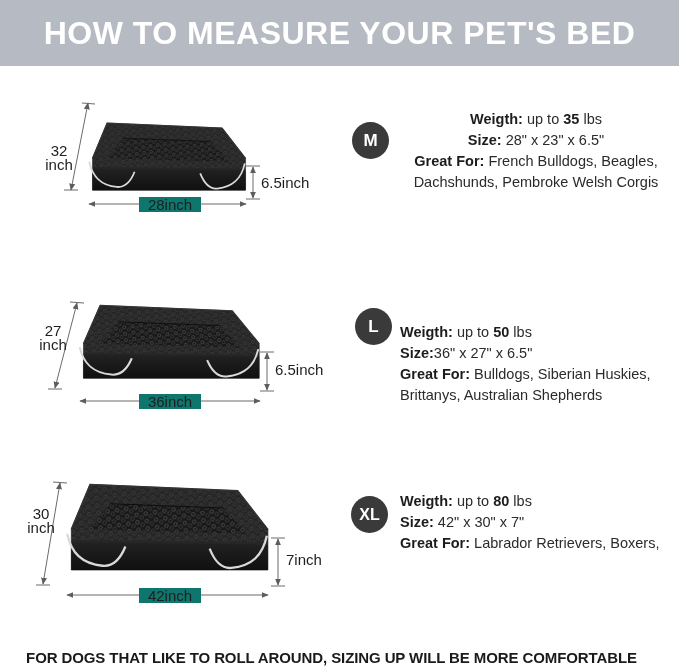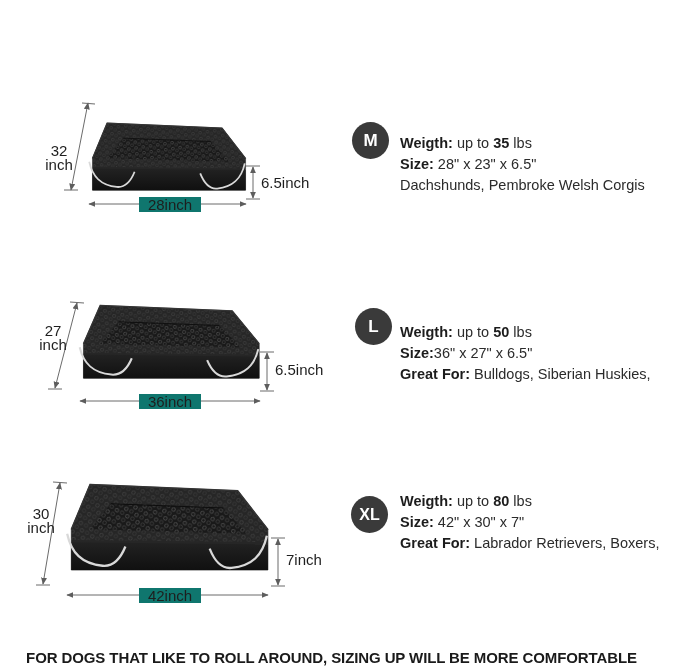--- a/index.html
+++ b/index.html
@@ -42,20 +42,23 @@
   .footer{
     position:absolute;left:0;top:649px;width:663px;text-align:center;
     font-size:15px;font-weight:bold;color:#1a1a1a;letter-spacing:-0.1px;white-space:nowrap;
   }
 </style>
 </head>
 <body>
 
 <div id="stage">
 
+  <div class="header">
+    <div class="title">HOW TO MEASURE YOUR PET'S BED</div>
+  </div>
 
   <svg class="bed" style="left:86px;top:118px;" width="162" height="84" viewBox="0 0 200 100" preserveAspectRatio="none">
     <defs>
       <linearGradient id="baseG" x1="0" y1="0" x2="0" y2="1">
         <stop offset="0" stop-color="#222222"></stop>
           <stop offset="1" stop-color="#101010"></stop>
       </linearGradient>
       <pattern id="plush" patternUnits="userSpaceOnUse" width="9" height="7" patternTransform="rotate(-8)">
         <circle cx="2.2" cy="2" r="1.7" fill="none" stroke="rgba(255,255,255,0.11)" stroke-width="0.8"></circle>
         <circle cx="6.8" cy="5" r="1.7" fill="none" stroke="rgba(255,255,255,0.08)" stroke-width="0.8"></circle>
@@ -148,30 +151,32 @@
     <div>30</div>
       <div>inch</div>
   </div>
   <div class="dim" style="left:286px;top:552px;">7inch</div>
   <div class="dim width" style="left:139px;top:588px;width:56px;">42inch</div>
 
   <div class="badge" style="left:352px;top:122px;">M</div>
   <div class="badge" style="left:355px;top:308px;">L</div>
   <div class="badge badge-xl" style="left:351px;top:496px;">XL</div>
 
-  <div class="spec" style="top:133px;">
+  <div class="spec" style="top:109px;text-align:center;">
     <div class="tline"><b>Weigth:</b><span> up to </span><b>35</b><span> lbs</span></div>
     <div class="tline"><b>Size:</b><span> 28" x 23" x 6.5"</span></div>
+    <div class="tline"><b>Great For:</b><span> French Bulldogs, Beagles,</span></div>
     <div class="tline"><span>Dachshunds, Pembroke Welsh Corgis</span></div>
   </div>
 
   <div class="spec" style="top:310px;margin-top:12px;">
     <div class="tline"><b>Weigth:</b><span> up to </span><b>50</b><span> lbs</span></div>
     <div class="tline"><b>Size:</b><span>36" x 27" x 6.5"</span></div>
     <div class="tline"><b>Great For:</b><span> Bulldogs, Siberian Huskies,</span></div>
+    <div class="tline"><span>Brittanys, Australian Shepherds</span></div>
   </div>
 
   <div class="spec" style="top:491px;">
     <div class="tline"><b>Weigth:</b><span> up to </span><b>80</b><span> lbs</span></div>
     <div class="tline"><b>Size:</b><span> 42" x 30" x 7"</span></div>
     <div class="tline"><b>Great For:</b><span> Labrador Retrievers, Boxers,</span></div>
   </div>
 
   <div class="footer">FOR DOGS THAT LIKE TO ROLL AROUND, SIZING UP WILL BE MORE COMFORTABLE</div>
 

